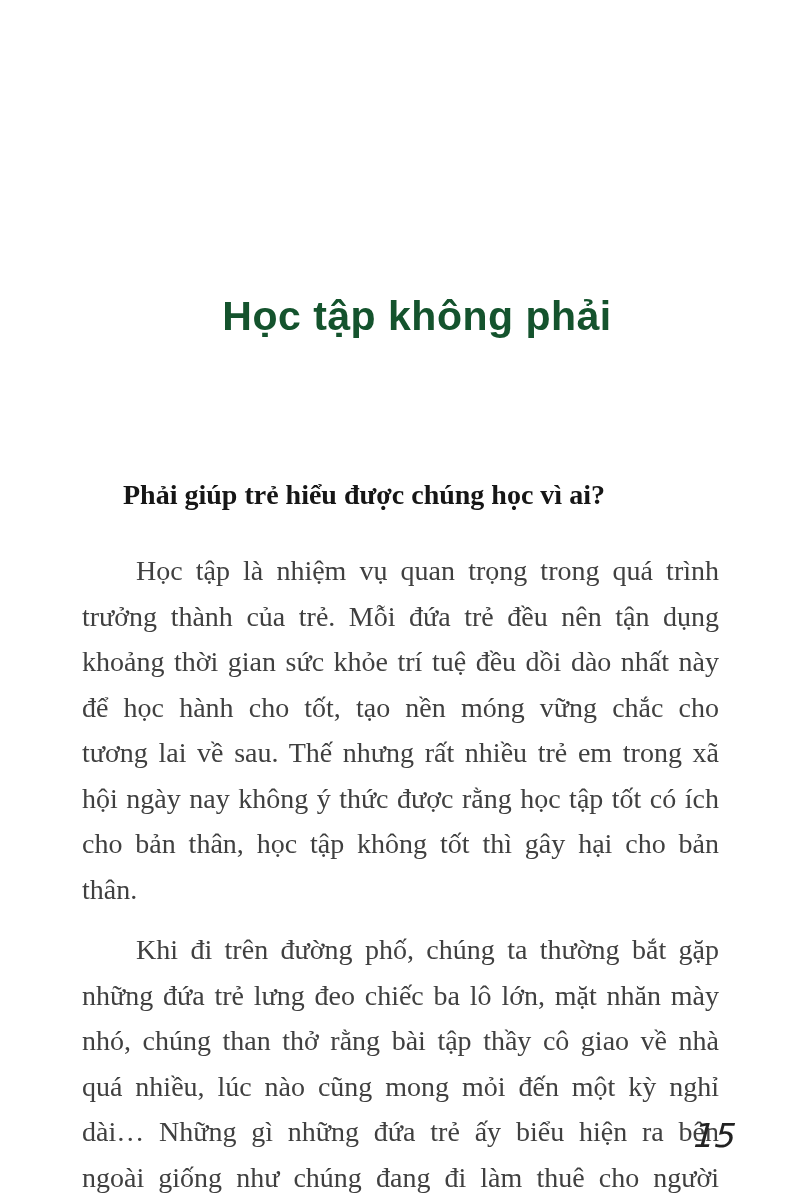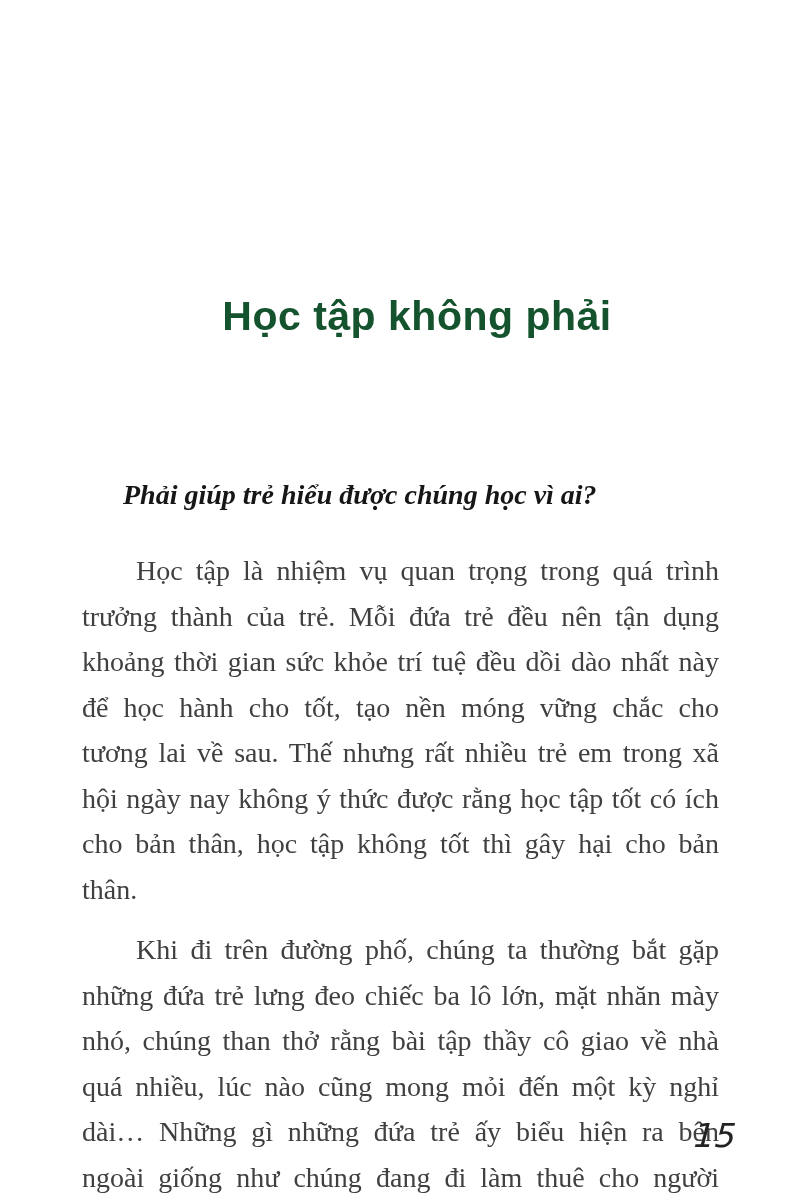--- a/index.html
+++ b/index.html
@@ -34,21 +34,20 @@
   .section-heading {
     position: absolute;
     top: 478px;
     left: 123px;
     width: 600px;
     font-family: "Liberation Serif", "DejaVu Serif", serif;
     font-weight: 700;
     font-size: 28px;
     line-height: 34px;
     color: #161616;
-    font-style: italic;
   }
 
   .body-text {
     position: absolute;
     top: 548px;
     left: 82px;
     width: 637px;
     font-family: "Liberation Serif", "DejaVu Serif", serif;
     font-size: 28px;
     line-height: 45.5px;

